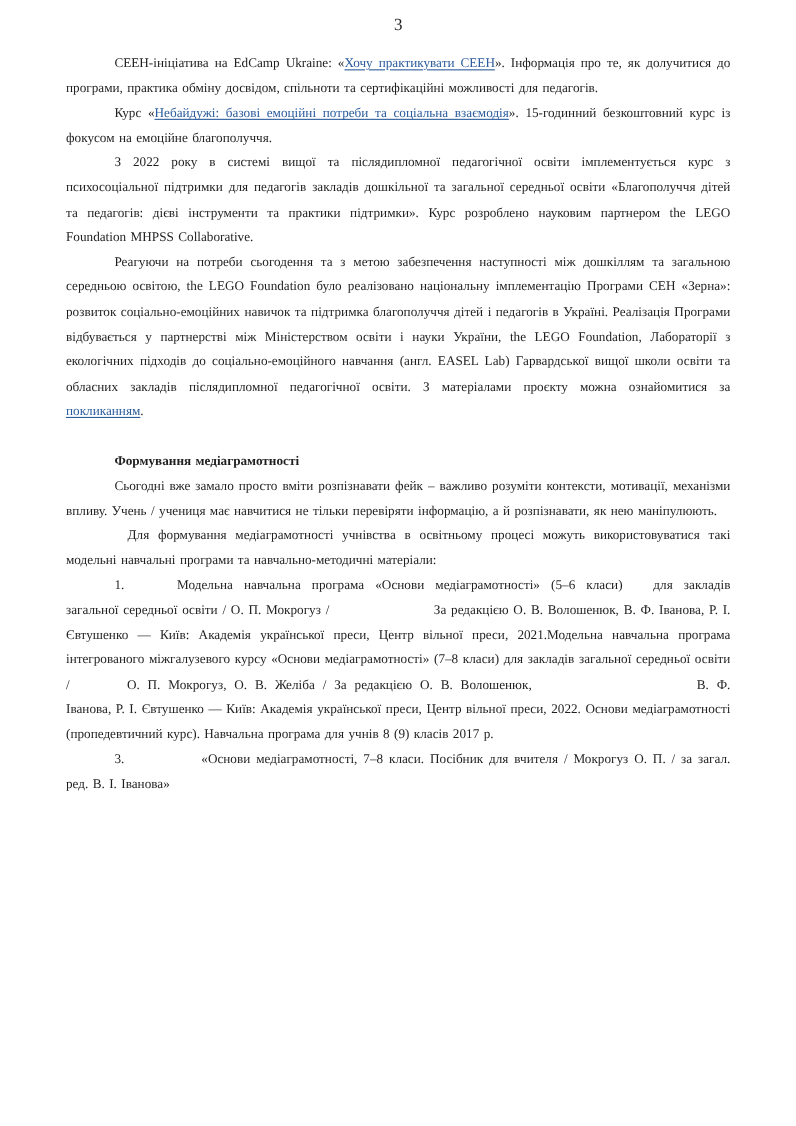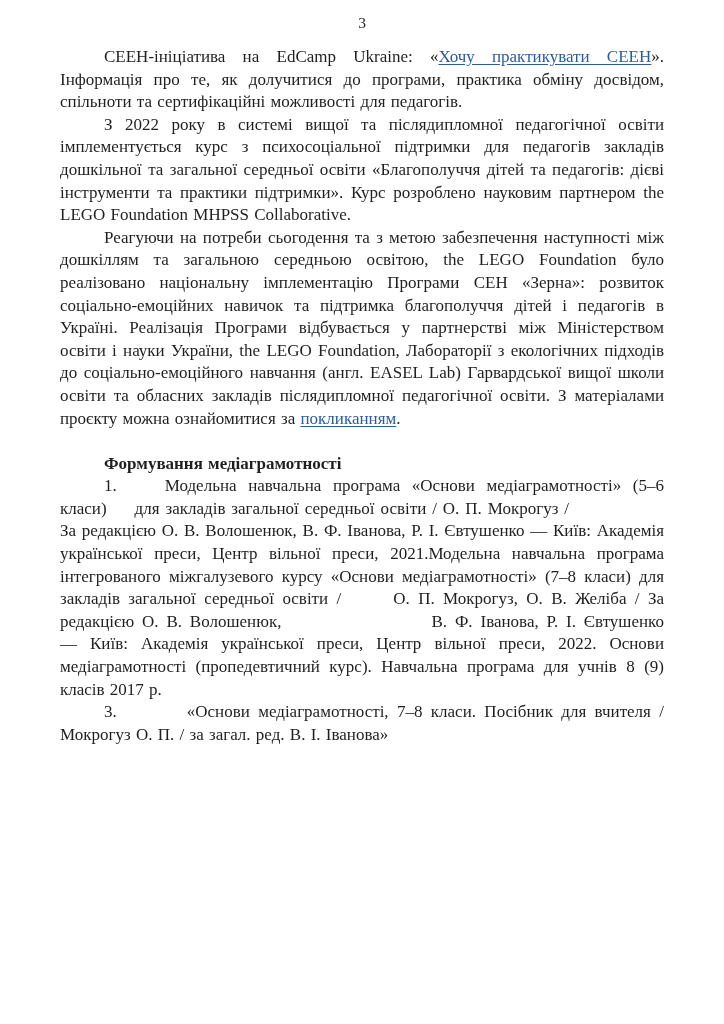--- a/index.html
+++ b/index.html
@@ -20,21 +20,21 @@
   }
   .page-number {
     text-align: center;
     font-size: 15.5px;
     line-height: 20px;
     margin: 0 0 13px 0;
   }
   .doc-body { width: 604px; }
   .para {
     margin: 0;
-    font-size: 17px;
+    font-size: 12px;
     line-height: 22.6px;
     text-align: justify;
     text-indent: 44px;
     word-spacing: 1px;
   }
   .para.heading { font-weight: bold; font-family: Liberation Serif, serif; }
   .para.spacer { height: 22.6px; }
   .para.indent-lg { text-indent: 56px; }
   .tab { display: inline-block; height: 1px; }
   a.doclink {
@@ -45,20 +45,23 @@
   }
   .bold { font-weight: bold; }
 </style>
 </head>
 <body>
 
 <div class="page">
   <p class="page-number">3</p>
   <div class="doc-body">
       <p class="para paragraph"><span>СЕЕН-ініціатива на EdCamp Ukraine: «</span><a href="#" class="doclink">Хочу практикувати СЕЕН</a><span>». Інформація про те, як долучитися до програми, практика обміну досвідом, спільноти та сертифікаційні можливості для педагогів.</span></p>
+      <p class="para paragraph"><span>Курс «</span><a href="#" class="doclink">Небайдужі: базові емоційні потреби та соціальна взаємодія</a><span>». 15-годинний безкоштовний курс із фокусом на емоційне благополуччя.</span></p>
       <p class="para paragraph"><span>З 2022 року в системі вищої та післядипломної педагогічної освіти імплементується курс з психосоціальної підтримки для педагогів закладів дошкільної та загальної середньої освіти «Благополуччя дітей та педагогів: дієві інструменти та практики підтримки». Курс розроблено науковим партнером the LEGO Foundation MHPSS Collaborative.</span></p>
       <p class="para paragraph"><span>Реагуючи на потреби сьогодення та з метою забезпечення наступності між дошкіллям та загальною середньою освітою, the LEGO Foundation було реалізовано національну імплементацію Програми СЕН «Зерна»: розвиток соціально-емоційних навичок та підтримка благополуччя дітей і педагогів в Україні. Реалізація Програми відбувається у партнерстві між Міністерством освіти і науки України, the LEGO Foundation, Лабораторії з екологічних підходів до соціально-емоційного навчання (англ. EASEL Lab) Гарвардської вищої школи освіти та обласних закладів післядипломної педагогічної освіти. З матеріалами проєкту можна ознайомитися за </span><a href="#" class="doclink">покликанням</a><span>.</span></p>
       <p class="para spacer"></p>
       <p class="para heading"><span class="bold">Формування медіаграмотності</span></p>
+      <p class="para paragraph"><span>Сьогодні вже замало просто вміти розпізнавати фейк – важливо розуміти контексти, мотивації, механізми впливу. Учень / учениця має навчитися не тільки перевіряти інформацію, а й розпізнавати, як нею маніпулюють.</span></p>
+      <p class="para paragraph indent-lg"><span>Для формування медіаграмотності учнівства в освітньому процесі можуть використовуватися такі модельні навчальні програми та навчально-методичні матеріали:</span></p>
       <p class="para list-item"><span>1.</span><span class="tab" style="width: 48px;"></span><span>Модельна навчальна програма «Основи медіаграмотності» (5–6 класи)</span><span class="tab" style="width: 28px;"></span><span>для закладів загальної середньої освіти / О. П. Мокрогуз /</span><span class="tab" style="width: 95px;"></span><span>За редакцією  О. В. Волошенюк, В. Ф. Іванова, Р. І. Євтушенко — Київ: Академія української преси, Центр вільної преси, 2021.Модельна навчальна програма інтегрованого міжгалузевого курсу «Основи медіаграмотності» (7–8 класи) для закладів загальної середньої освіти /</span><span class="tab" style="width: 52px;"></span><span>О. П. Мокрогуз, О. В. Желіба / За редакцією О. В. Волошенюк,</span><span class="tab" style="width: 150px;"></span><span>В. Ф. Іванова, Р. І. Євтушенко — Київ: Академія української преси, Центр вільної преси, 2022. Основи медіаграмотності (пропедевтичний курс). Навчальна програма для учнів 8 (9) класів 2017 р.</span></p>
       <p class="para list-item"><span>3.</span><span class="tab" style="width: 70px;"></span><span>«Основи медіаграмотності, 7–8 класи. Посібник для вчителя / Мокрогуз О. П. / за загал. ред. В. І. Іванова»</span></p>
     </div>
 </div>
 
 </body></html>

